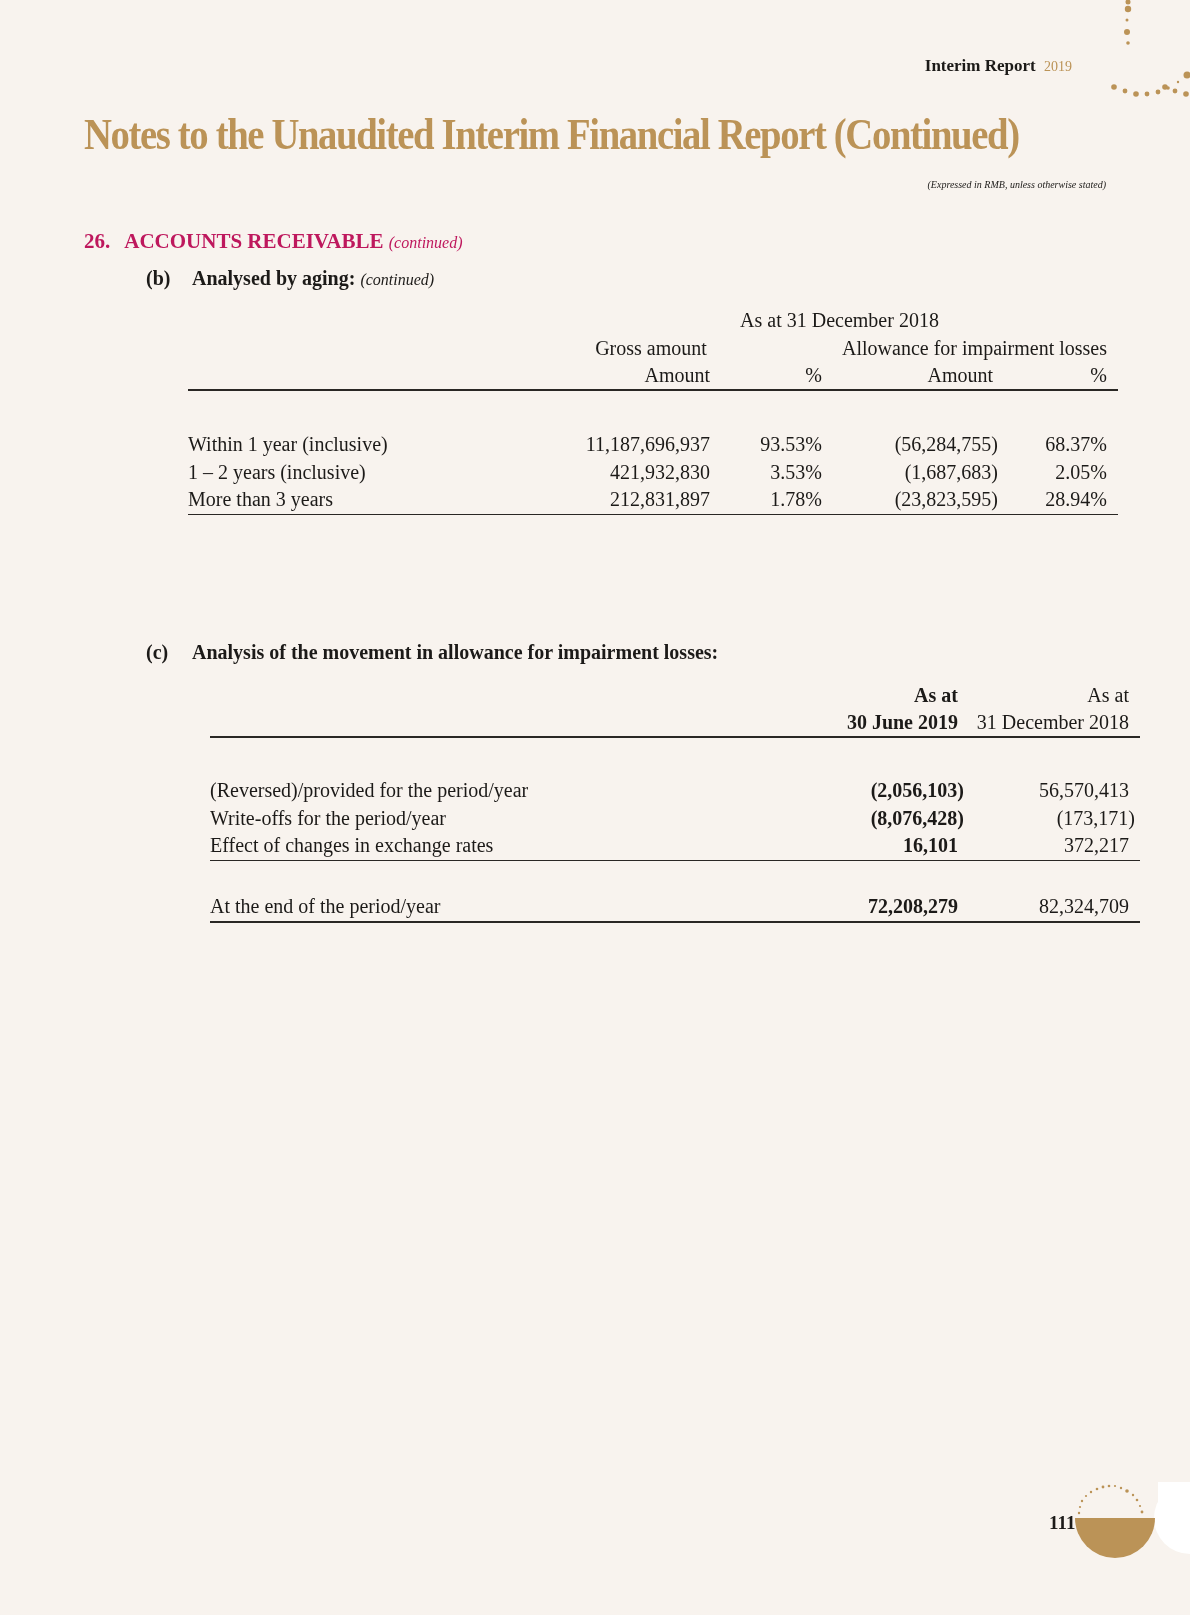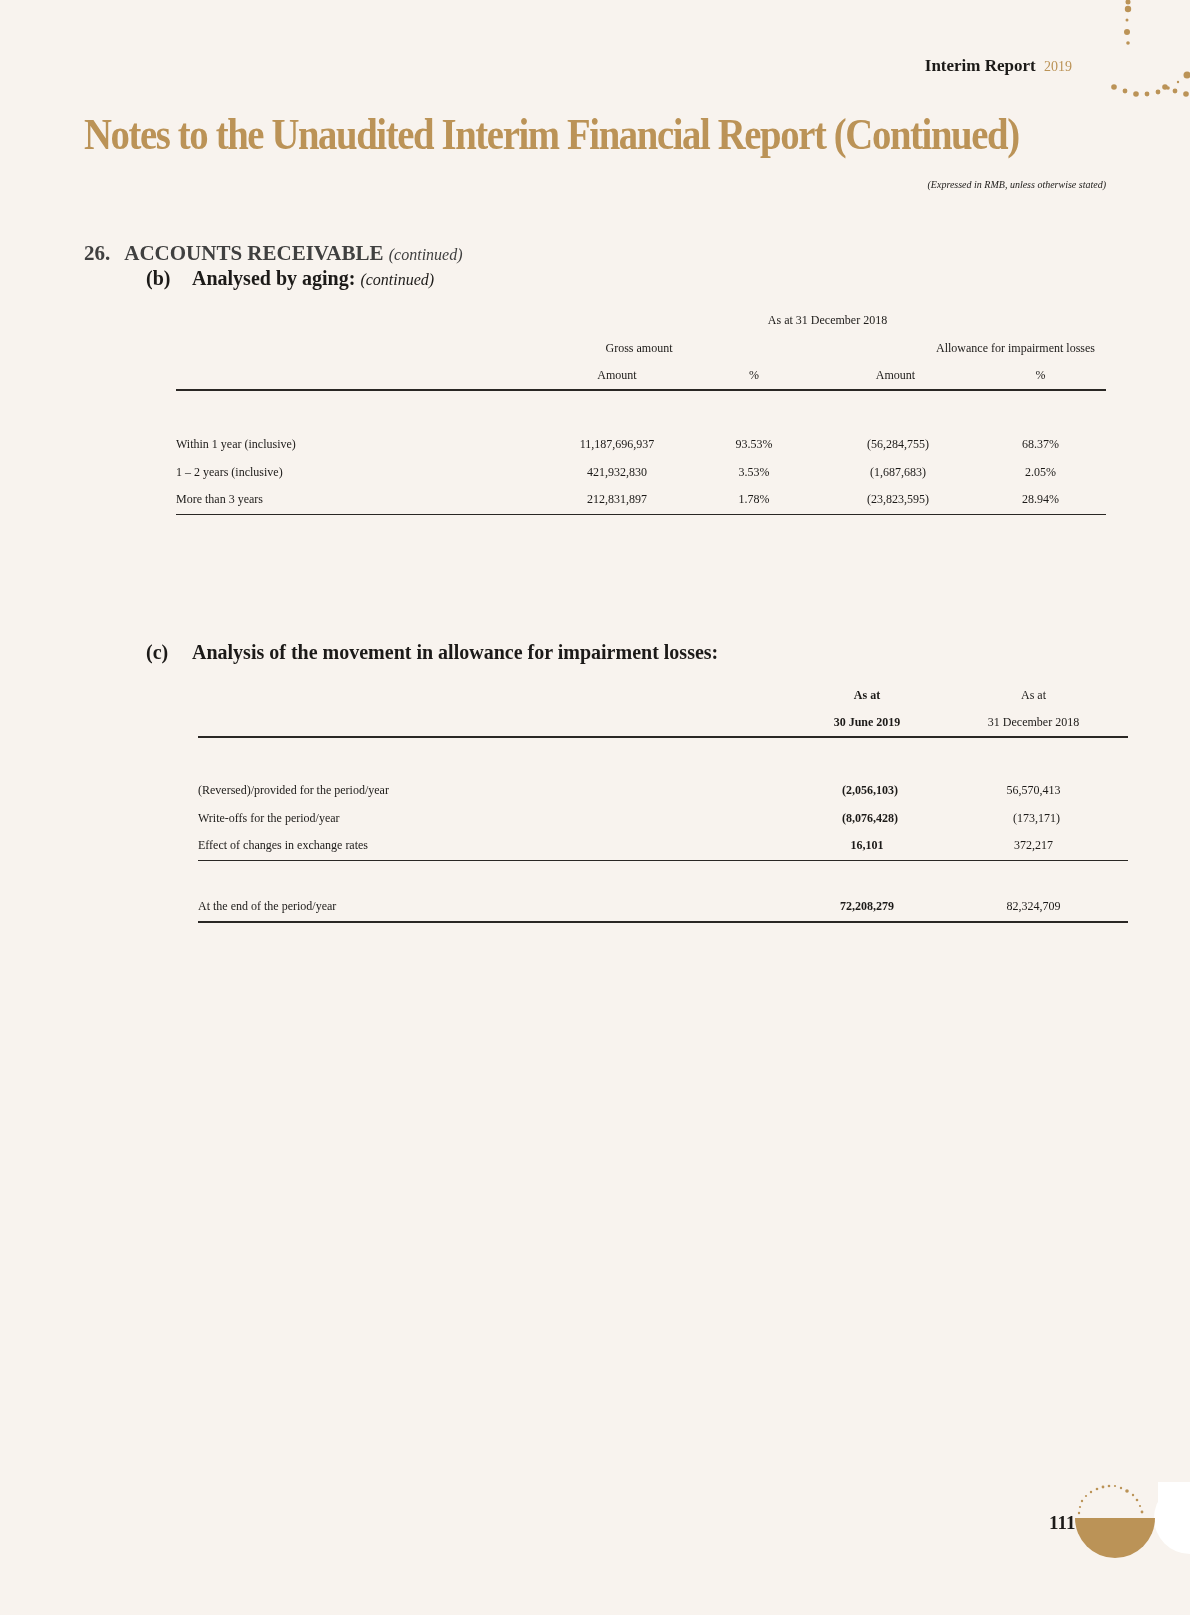--- a/index.html
+++ b/index.html
@@ -22,34 +22,34 @@
       position: absolute; top: 108px; left: 84px;
       font-size: 45px; font-weight: bold; color: #bb9357;
       letter-spacing: -1.6px; white-space: nowrap;
       transform: scaleX(0.86); transform-origin: left top;
     }
     .expressed {
       position: absolute; top: 179px; right: 84px;
       font-size: 10px; font-style: italic; color: #1c1a18;
     }
     .section-title {
-      position: absolute; top: 241px; left: 84px;
-      font-size: 21px; font-weight: bold; color: #404040; white-space: nowrap; text-align: center;
+      position: absolute; top: 229px; left: 84px;
+      font-size: 21px; font-weight: bold; color: #be185d; white-space: nowrap; text-align: center;
     }
     .section-title .num { margin-right: 14px; }
     .section-title .cont { font-weight: normal; font-style: italic; font-size: 16px; }
     .sub-title {
       position: absolute; left: 146px; font-size: 20px; font-weight: bold; white-space: nowrap;
     }
     .sub-title .letter { display: inline-block; width: 46px; }
     .sub-title .cont { font-weight: normal; font-style: italic; font-size: 16px; }
 
-    table { border-collapse: collapse; position: absolute; left: 176px; width: 930px; font-size: 12px; }
+    table { border-collapse: collapse; position: absolute; left: 188px; width: 930px; font-size: 20px; }
     td { height: 28px; white-space: nowrap; padding: 0; }
-    .num-col { text-align: center; }
+    .num-col { text-align: right; }
     .bold { font-weight: bold; }
     .rule-thick td { border-bottom: 2px solid #2a2724; }
     .rule-thin td { border-bottom: 1.5px solid #2a2724; }
     .spacer td { height: 28px; }
 
     .deco-bottom { position: absolute; right: 0; bottom: 0; width: 160px; height: 175px; }
     .page-num {
       position: absolute; top: 1512px; left: 1049px;
       font-size: 19px; font-weight: bold;
     }

